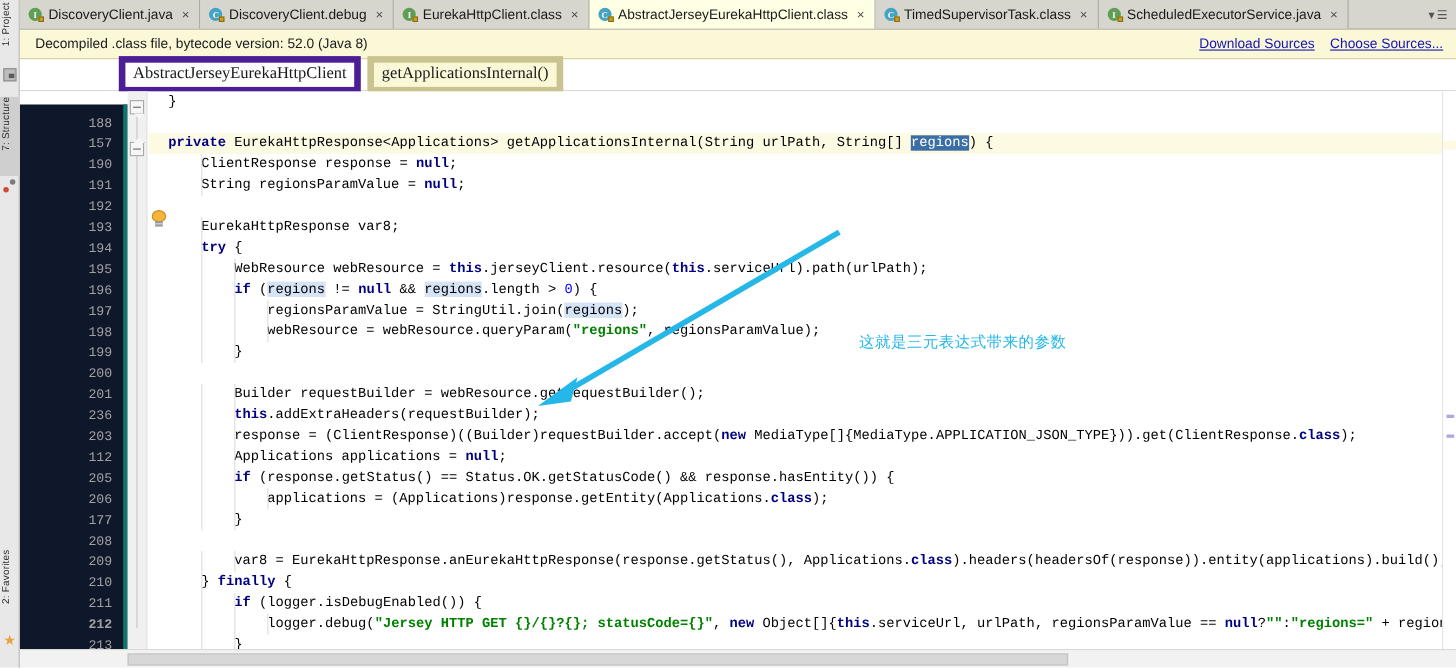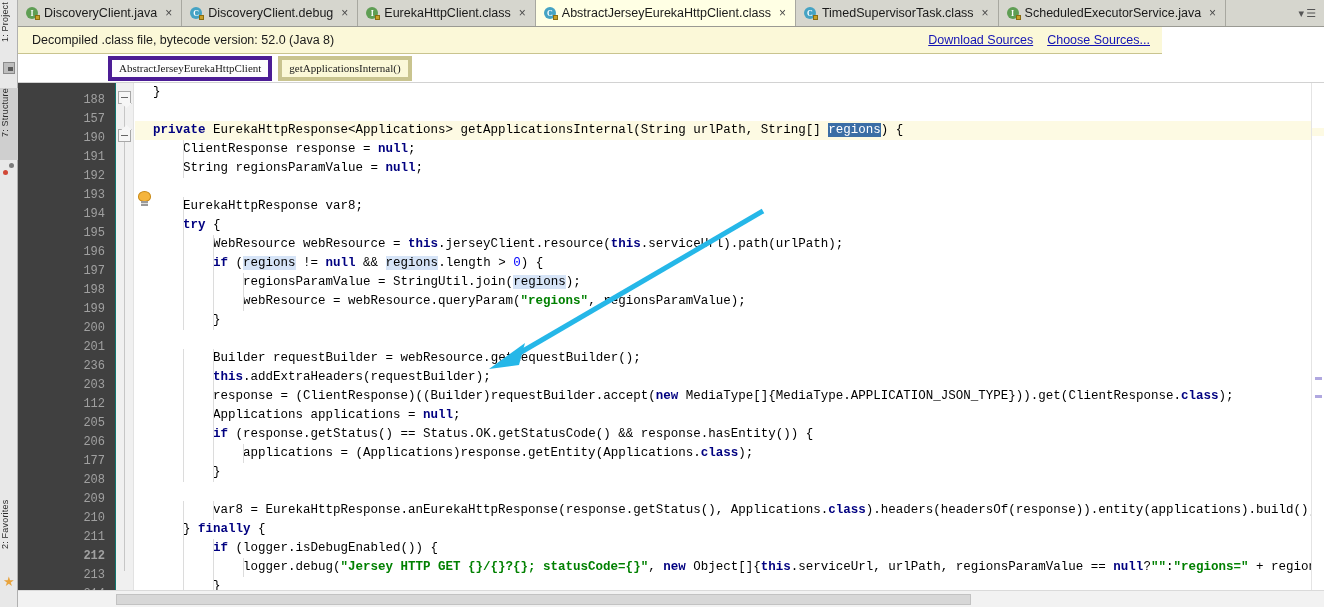--- a/index.html
+++ b/index.html
@@ -75,21 +75,21 @@
   .tab .tclose{
     font-size:12px;color:#4a4a4a;margin-left:3px;line-height:1;
   }
   .tabs-menu{
     margin-left:auto;display:flex;align-items:center;
     padding:0 8px;color:#555;font-size:11px;gap:2px;
   }
 
   
   .notifybar{
-    position:absolute;left:18px;top:27px;width:1144px;height:27px;
+    position:absolute;left:18px;top:27px;width:1306px;height:27px;
     background:#fbf8d8;border-bottom:1px solid #c9c48f;
     box-sizing:border-box;
     display:flex;align-items:center;
     padding:0 12px 0 14px;
   }
   .notifytext{font-size:12.5px;color:#1a1a1a;}
   .notifylinks{margin-left:auto;display:flex;gap:14px;}
   .notifylinks a{
     color:#1414b4;text-decoration:underline;font-size:12.5px;cursor:pointer;
   }
@@ -97,35 +97,35 @@
   
   .crumbbar{
     position:absolute;left:18px;top:54px;width:1306px;height:29px;
     background:#ffffff;border-bottom:1px solid #d2d2d2;
     box-sizing:border-box;
     display:flex;align-items:center;
     padding-left:90px;gap:6px;
   }
   .crumb{
     font-family:"Liberation Serif", serif;
-    font-size:11px;color:#1a1a1a;
-    border:4px solid #4c1d95;
+    font-size:15px;color:#1a1a1a;
+    border:6px solid #4c1d95;
     padding:2px 7px 3px;
     background:#fdfdfd;
   }
   .crumb.hl{background:#fbf8d8;border-color:#c9c48f;}
 
   
   .editor{
     position:absolute;left:18px;top:83px;width:1306px;height:507px;
     background:#ffffff;overflow:hidden;
   }
   .gutter{
-    position:absolute;left:0;top:0;width:98px;height:507px;
-    background:#404040;border-right:1px solid #0f766e;
+    position:absolute;left:0;top:12px;width:98px;height:507px;
+    background:#0f172a;border-right:4px solid #0f766e;
     box-sizing:border-box;
   }
   .foldcol{
     position:absolute;left:98px;top:0;width:18px;height:507px;
     background:#f0f0f0;border-right:1px solid #e2e2e2;
     box-sizing:border-box;
   }
   .foldline{
     position:absolute;left:8px;top:8px;width:1px;height:480px;background:#c6c6c6;
   }
@@ -339,20 +339,21 @@
     <div class="bulb">
       <span class="glass"></span>
         <span class="base"></span>
     </div>
     <div class="codearea" id="codearea"><div class="cline">}</div><div class="cline"></div><div class="cline hl"><span class="kw">private</span> <span class="plain">EurekaHttpResponse</span>&lt;<span class="plain">Applications</span>&gt; <span class="plain">getApplicationsInternal</span>(<span class="plain">String</span> <span class="plain">urlPath</span>, <span class="plain">String</span>[] <span class="sel">regions</span>) {</div><div class="cline">    <span class="plain">ClientResponse</span> <span class="plain">response</span> = <span class="kw">null</span>;<div class="indentguide" style="left: 48px;"></div></div><div class="cline">    <span class="plain">String</span> <span class="plain">regionsParamValue</span> = <span class="kw">null</span>;<div class="indentguide" style="left: 48px;"></div></div><div class="cline"></div><div class="cline">    <span class="plain">EurekaHttpResponse</span> <span class="plain">var8</span>;<div class="indentguide" style="left: 48px;"></div></div><div class="cline">    <span class="kw">try</span> {<div class="indentguide" style="left: 48px;"></div></div><div class="cline">        <span class="plain">WebResource</span> <span class="plain">webResource</span> = <span class="kw">this</span>.<span class="plain">jerseyClient</span>.<span class="plain">resource</span>(<span class="kw">this</span>.<span class="plain">serviceUrl</span>).<span class="plain">path</span>(<span class="plain">urlPath</span>);<div class="indentguide" style="left: 48px;"></div><div class="indentguide" style="left: 78px;"></div></div><div class="cline">        <span class="kw">if</span> (<span class="usg">regions</span> != <span class="kw">null</span> &amp;&amp; <span class="usg">regions</span>.<span class="plain">length</span> &gt; <span class="num">0</span>) {<div class="indentguide" style="left: 48px;"></div><div class="indentguide" style="left: 78px;"></div></div><div class="cline">            <span class="plain">regionsParamValue</span> = <span class="plain">StringUtil</span>.<span class="plain">join</span>(<span class="usg">regions</span>);<div class="indentguide" style="left: 48px;"></div><div class="indentguide" style="left: 78px;"></div><div class="indentguide" style="left: 108px;"></div></div><div class="cline">            <span class="plain">webResource</span> = <span class="plain">webResource</span>.<span class="plain">queryParam</span>(<span class="str">"regions"</span>, <span class="plain">regionsParamValue</span>);<div class="indentguide" style="left: 48px;"></div><div class="indentguide" style="left: 78px;"></div><div class="indentguide" style="left: 108px;"></div></div><div class="cline">        }<div class="indentguide" style="left: 48px;"></div><div class="indentguide" style="left: 78px;"></div></div><div class="cline"></div><div class="cline">        <span class="plain">Builder</span> <span class="plain">requestBuilder</span> = <span class="plain">webResource</span>.<span class="plain">getRequestBuilder</span>();<div class="indentguide" style="left: 48px;"></div><div class="indentguide" style="left: 78px;"></div></div><div class="cline">        <span class="kw">this</span>.<span class="plain">addExtraHeaders</span>(<span class="plain">requestBuilder</span>);<div class="indentguide" style="left: 48px;"></div><div class="indentguide" style="left: 78px;"></div></div><div class="cline">        <span class="plain">response</span> = (<span class="plain">ClientResponse</span>)((<span class="plain">Builder</span>)<span class="plain">requestBuilder</span>.<span class="plain">accept</span>(<span class="kw">new</span> <span class="plain">MediaType</span>[]{<span class="plain">MediaType</span>.<span class="plain">APPLICATION_JSON_TYPE</span>})).<span class="plain">get</span>(<span class="plain">ClientResponse</span>.<span class="kw">class</span>);<div class="indentguide" style="left: 48px;"></div><div class="indentguide" style="left: 78px;"></div></div><div class="cline">        <span class="plain">Applications</span> <span class="plain">applications</span> = <span class="kw">null</span>;<div class="indentguide" style="left: 48px;"></div><div class="indentguide" style="left: 78px;"></div></div><div class="cline">        <span class="kw">if</span> (<span class="plain">response</span>.<span class="plain">getStatus</span>() == <span class="plain">Status</span>.<span class="plain">OK</span>.<span class="plain">getStatusCode</span>() &amp;&amp; <span class="plain">response</span>.<span class="plain">hasEntity</span>()) {<div class="indentguide" style="left: 48px;"></div><div class="indentguide" style="left: 78px;"></div></div><div class="cline">            <span class="plain">applications</span> = (<span class="plain">Applications</span>)<span class="plain">response</span>.<span class="plain">getEntity</span>(<span class="plain">Applications</span>.<span class="kw">class</span>);<div class="indentguide" style="left: 48px;"></div><div class="indentguide" style="left: 78px;"></div><div class="indentguide" style="left: 108px;"></div></div><div class="cline">        }<div class="indentguide" style="left: 48px;"></div><div class="indentguide" style="left: 78px;"></div></div><div class="cline"></div><div class="cline">        <span class="plain">var8</span> = <span class="plain">EurekaHttpResponse</span>.<span class="plain">anEurekaHttpResponse</span>(<span class="plain">response</span>.<span class="plain">getStatus</span>(), <span class="plain">Applications</span>.<span class="kw">class</span>).<span class="plain">headers</span>(<span class="plain">headersOf</span>(<span class="plain">response</span>)).<span class="plain">entity</span>(<span class="plain">applications</span>).<span class="plain">build</span>();<div class="indentguide" style="left: 48px;"></div><div class="indentguide" style="left: 78px;"></div></div><div class="cline">    } <span class="kw">finally</span> {<div class="indentguide" style="left: 48px;"></div></div><div class="cline">        <span class="kw">if</span> (<span class="plain">logger</span>.<span class="plain">isDebugEnabled</span>()) {<div class="indentguide" style="left: 48px;"></div><div class="indentguide" style="left: 78px;"></div></div><div class="cline">            <span class="plain">logger</span>.<span class="plain">debug</span>(<span class="str">"Jersey HTTP GET {}/{}?{}; statusCode={}"</span>, <span class="kw">new</span> <span class="plain">Object</span>[]{<span class="kw">this</span>.<span class="plain">serviceUrl</span>, <span class="plain">urlPath</span>, <span class="plain">regionsParamValue</span> == <span class="kw">null</span>?<span class="str">""</span>:<span class="str">"regions="</span> + <span class="plain">regionsParamValue</span>,  == ?<div class="indentguide" style="left: 48px;"></div><div class="indentguide" style="left: 78px;"></div><div class="indentguide" style="left: 108px;"></div></div><div class="cline">        }<div class="indentguide" style="left: 48px;"></div><div class="indentguide" style="left: 78px;"></div></div></div>
 
     <svg class="arrowsvg" viewBox="0 0 300 175">
       <line x1="290" y1="8" x2="38" y2="155" stroke="#25b7e8" stroke-width="5"></line>
       <polygon points="16,166 52,140 46,162" fill="#25b7e8"></polygon>
     </svg>
+    <div class="annot">这就是三元表达式带来的参数</div>
   </div>
 
   <div class="markerstrip">
     <div class="mk-hl" style="top:45px;"></div>
     <div class="mk" style="top:294px;"></div>
     <div class="mk" style="top:312px;"></div>
   </div>
 
   <div class="hscrollwrap">
     <div class="hthumb"></div>

